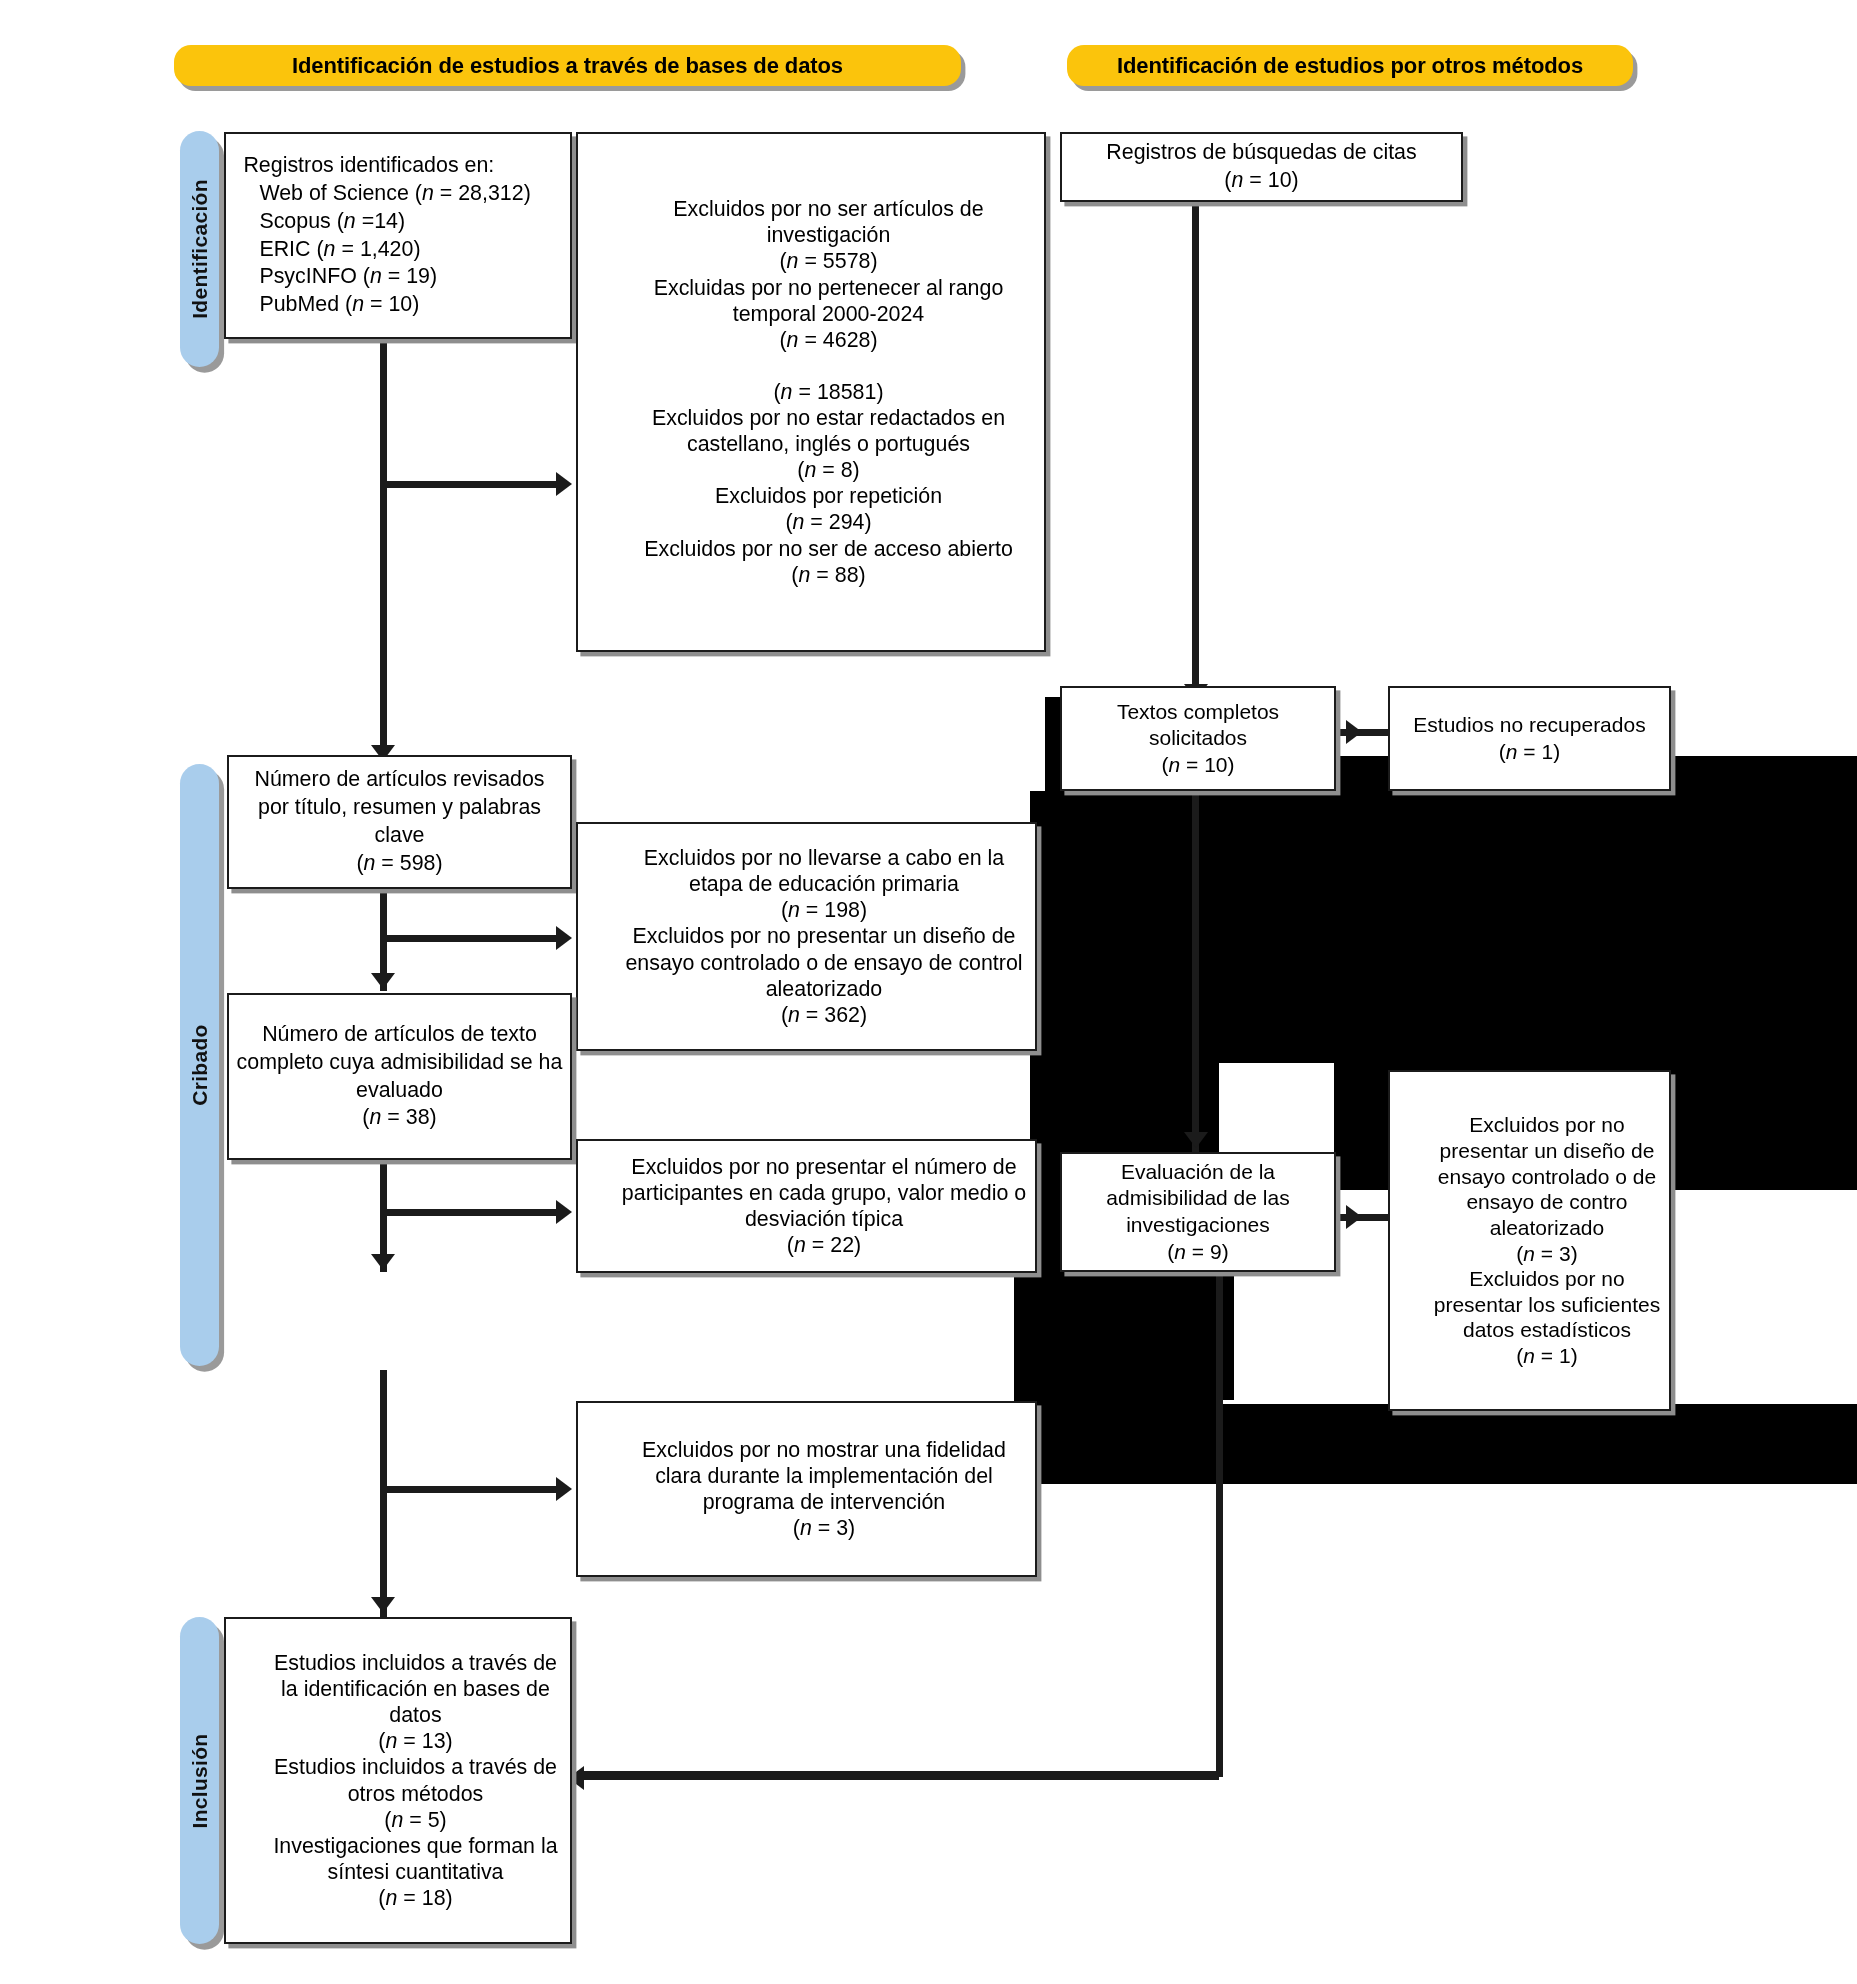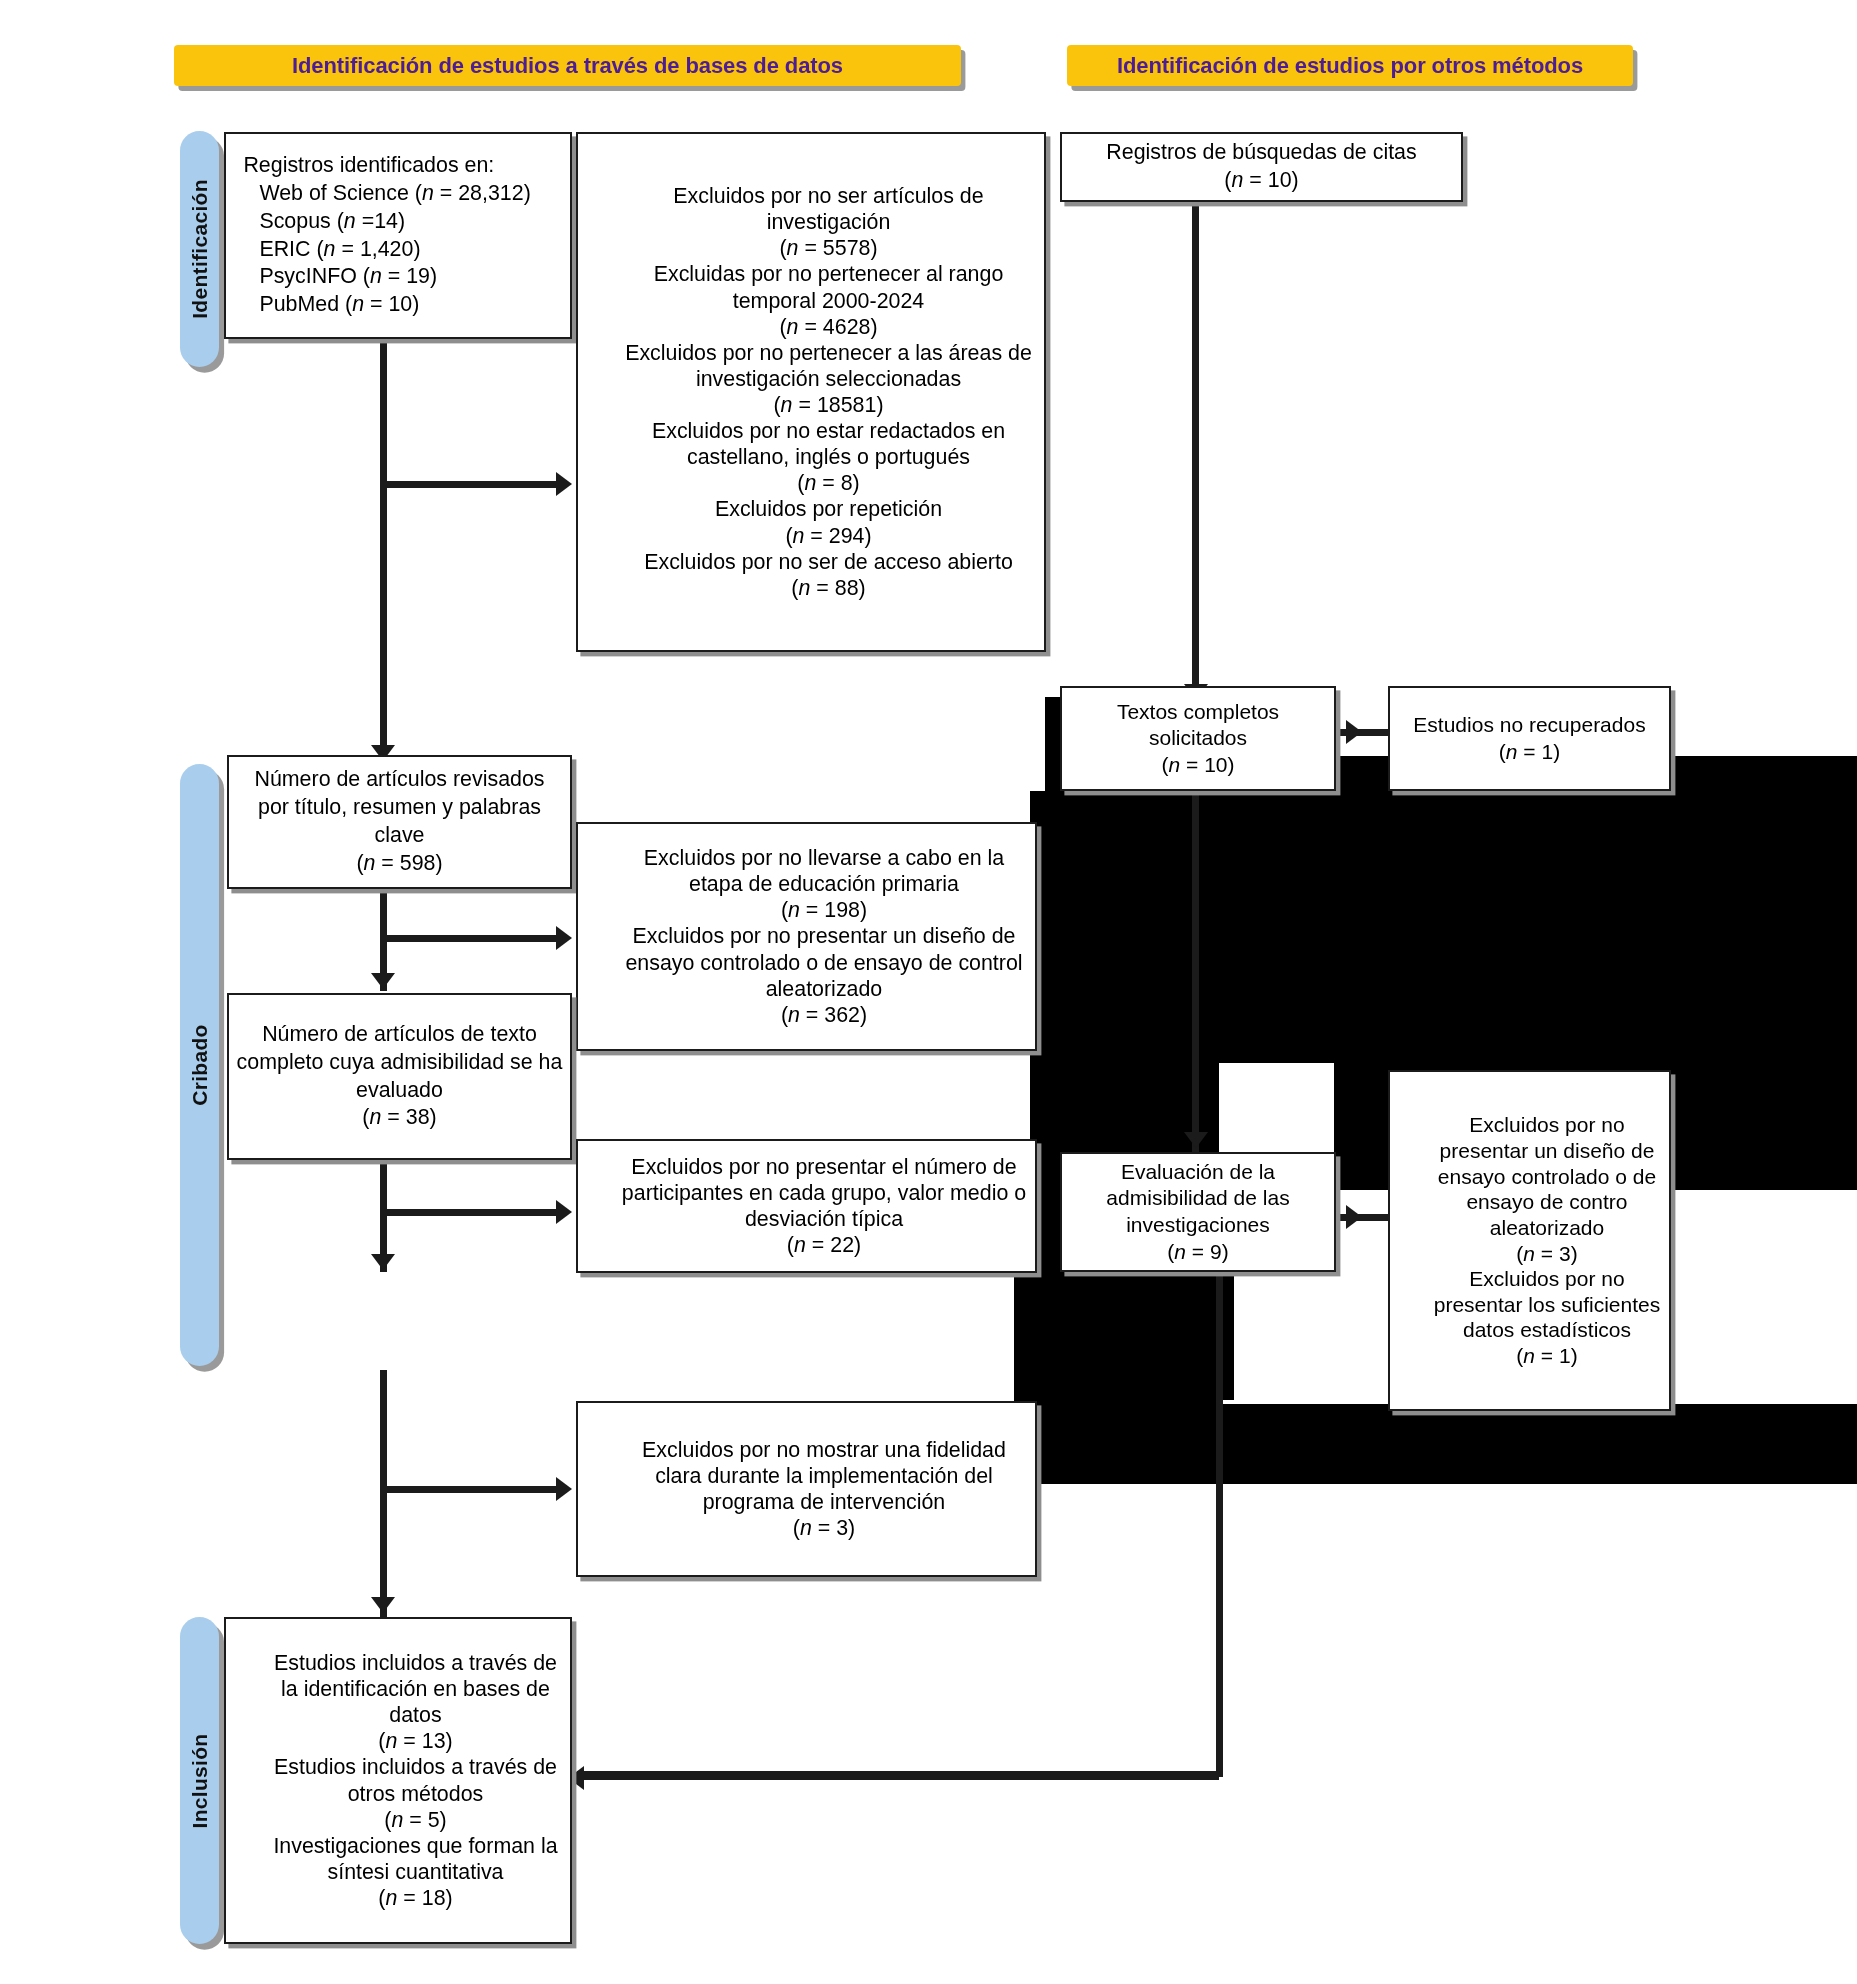--- a/index.html
+++ b/index.html
@@ -1,24 +1,24 @@
 <!DOCTYPE html>
 <html style="font-size:11.6px"><head>
 <meta charset="utf-8">
 <style>
   html,body{margin:0;padding:0;background:#fff;}
   body{width:1858px;height:1985px;position:relative;
        font-family:"Liberation Sans","DejaVu Sans",sans-serif;color:#000;}
   #stage{position:absolute;left:0;top:0;width:1858px;height:1985px;overflow:hidden;}
 
   
-  .banner{position:absolute;background:#fbc40c;border-radius:4px;
+  .banner{position:absolute;background:#fbc40c;border-radius:17px;
           box-shadow:4.4px 5.1px 0 0 #9a9a9a;
           display:flex;align-items:center;justify-content:center;
-          font-weight:bold;font-size:22px;letter-spacing:-0.1px;color:#4c1d95;}
+          font-weight:bold;font-size:22px;letter-spacing:-0.1px;color:#000000;}
 
   
   .pill{position:absolute;background:#a9cdec;border-radius:27.6px;
         box-shadow:5.1px 5.8px 0 0 #9a9a9a;}
   .pill span{position:absolute;left:50%;top:50%;white-space:nowrap;
         transform:translate(-50%,-50%) rotate(-90deg);
         font-weight:bold;font-size:21px;color:#111;letter-spacing:0.3px;}
 
   
   .box{position:absolute;background:#fff;border:2.2px solid #1b1b1b;
@@ -120,21 +120,21 @@
       <span style="padding-left:16px;display:inline-block;">PubMed (<i>n</i> = <span>10</span>)</span>
     </p>
   </div>
 
   <div class="box tight" style="left:576px;top:132px;width:470px;height:520px;">
     <p>
       <span>Excluidos por no ser artículos de investigación</span><br>
       (<i>n</i> = <span>5578</span>)<br>
       <span>Excluidas por no pertenecer al rango temporal 2000-2024</span><br>
       (<i>n</i> = <span>4628</span>)<br>
-      <span>Excluidos por no pertenecer a las áreas de investigación seleccionadas</span><br>
+      <br>
       (<i>n</i> = <span>18581</span>)<br>
       <span>Excluidos por no estar redactados en castellano, inglés o portugués</span><br>
       (<i>n</i> = <span>8</span>)<br>
       <span>Excluidos por repetición</span><br>
       (<i>n</i> = <span>294</span>)<br>
       <span>Excluidos por no ser de acceso abierto</span><br>
       (<i>n</i> = <span>88</span>)
     </p>
   </div>
 

